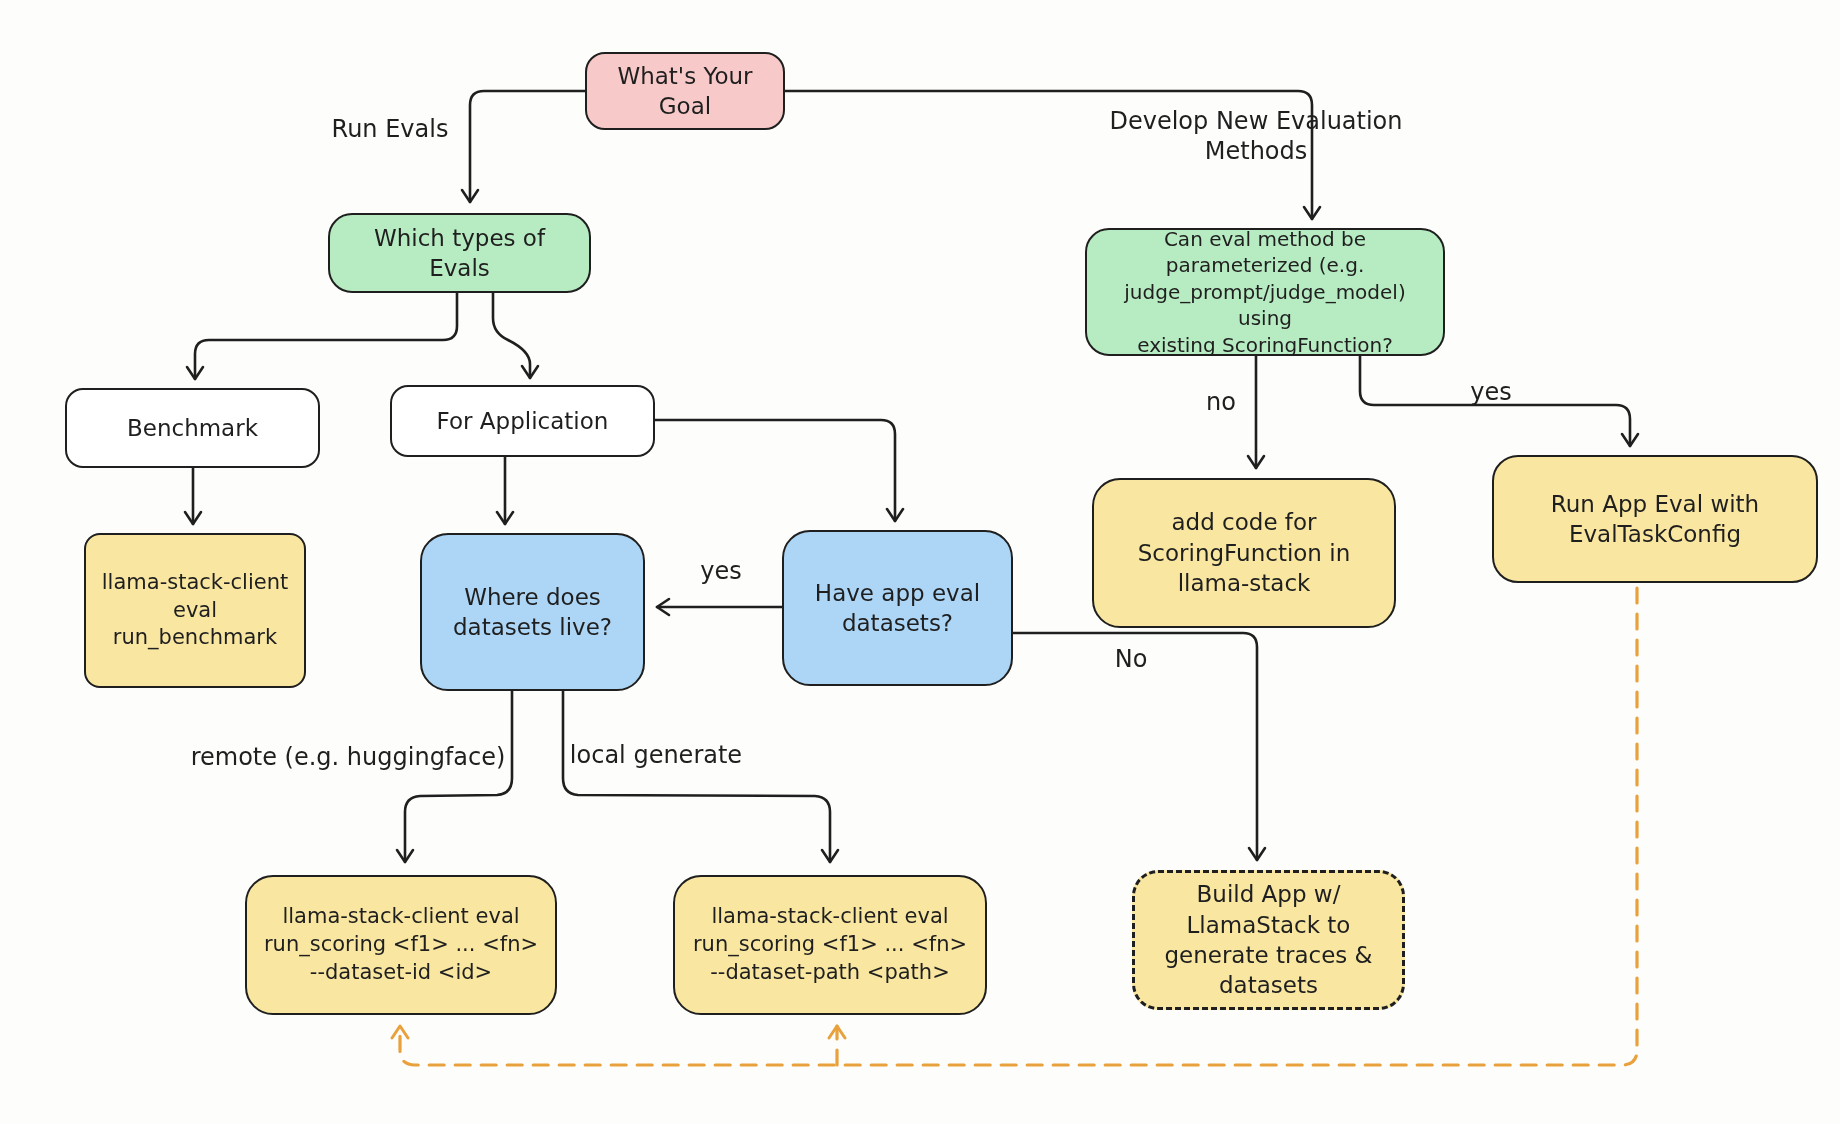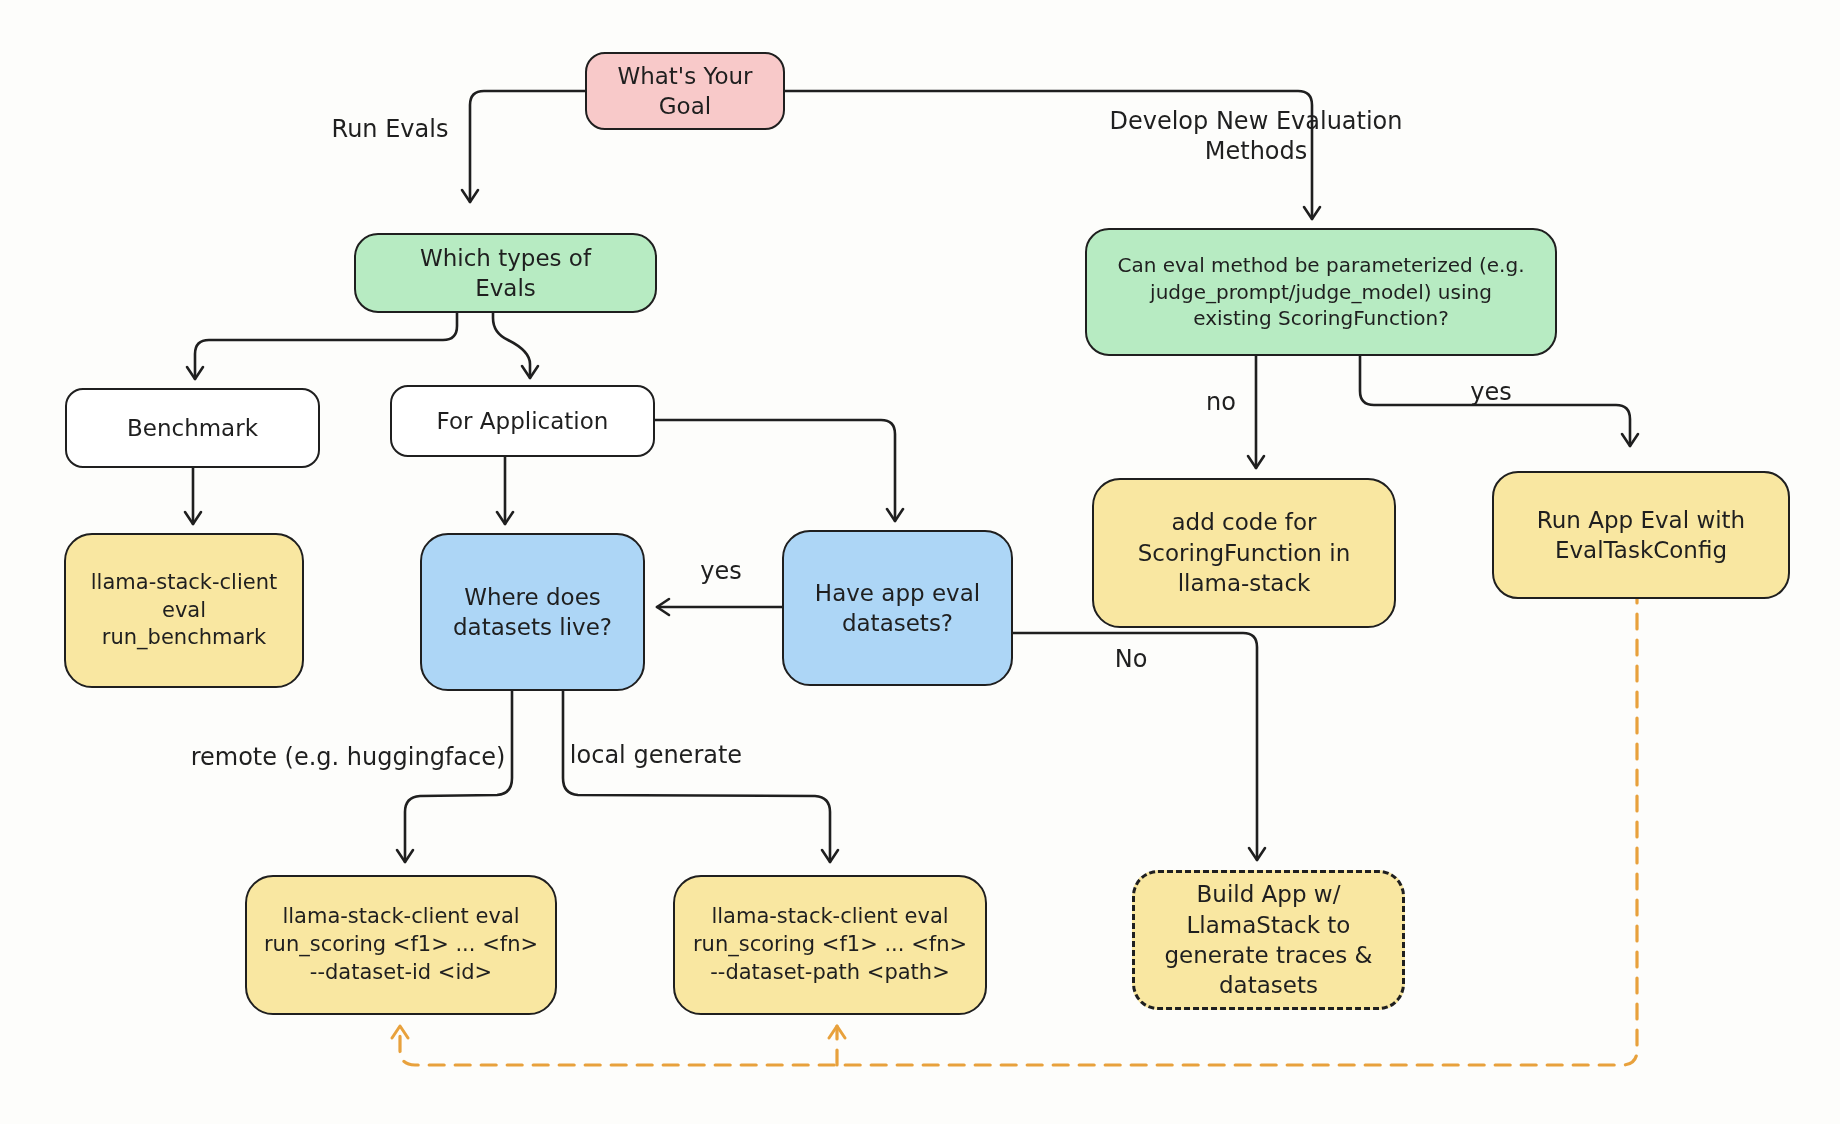--- a/index.html
+++ b/index.html
@@ -64,45 +64,45 @@
     <path class="edge" d="M 1013 633 H 1243 Q 1257 633 1257 647 V 860" marker-end="url(#arrow-black)"></path>
     <path class="edge" d="M 1256 356 V 468" marker-end="url(#arrow-black)"></path>
     <path class="edge" d="M 1360 356 V 391 Q 1360 405 1374 405 H 1616 Q 1630 405 1630 419 V 446" marker-end="url(#arrow-black)"></path>
     <path class="edge-orange" d="M 1637 588 V 1050 Q 1637 1065 1622 1065 H 415 Q 400 1065 400 1050 V 1026" marker-end="url(#arrow-orange)"></path>
     <path class="edge-orange" d="M 837 1065 V 1026" marker-end="url(#arrow-orange)"></path>
   </svg>
 
   <div class="node fill-pink" style="left:585px;top:52px;width:200px;height:78px;border-radius:20px;">What's Your
 Goal</div>
 
-  <div class="node fill-green" style="left:354px;top:213px;width:303px;height:80px;margin-top:20px;">Which types of
+  <div class="node fill-green" style="left:328px;top:213px;width:263px;height:80px;">Which types of
 Evals</div>
 
-  <div class="node fill-green size-xs" style="left:1085px;top:228px;width:472px;height:128px;">Can eval method be parameterized (e.g.
+  <div class="node fill-green size-xs" style="left:1085px;top:228px;width:360px;height:128px;">Can eval method be parameterized (e.g.
 judge_prompt/judge_model) using
 existing ScoringFunction?</div>
 
   <div class="node fill-white" style="left:65px;top:388px;width:255px;height:80px;border-radius:18px;">Benchmark</div>
 
   <div class="node fill-white" style="left:390px;top:385px;width:265px;height:72px;border-radius:18px;">For Application</div>
 
-  <div class="node fill-yellow size-sm" style="left:64px;top:533px;width:240px;height:155px;border-radius:28px;">llama-stack-client
+  <div class="node fill-yellow size-sm" style="left:84px;top:533px;width:222px;height:155px;border-radius:16px;">llama-stack-client
 eval run_benchmark</div>
 
   <div class="node fill-blue" style="left:420px;top:533px;width:225px;height:158px;border-radius:28px;">Where does
 datasets live?</div>
 
   <div class="node fill-blue" style="left:782px;top:530px;width:231px;height:156px;border-radius:28px;">Have app eval
 datasets?</div>
 
   <div class="node fill-yellow" style="left:1092px;top:478px;width:304px;height:150px;border-radius:28px;">add code for
 ScoringFunction in
 llama-stack</div>
 
-  <div class="node fill-yellow" style="left:1492px;top:455px;width:298px;height:128px;border-radius:26px;margin-top:16px;">Run App Eval with
+  <div class="node fill-yellow" style="left:1492px;top:455px;width:326px;height:128px;border-radius:26px;">Run App Eval with
 EvalTaskConfig</div>
 
   <div class="node fill-yellow size-sm" style="left:245px;top:875px;width:312px;height:140px;border-radius:28px;">llama-stack-client eval
 run_scoring &lt;f1&gt; ... &lt;fn&gt;
 --dataset-id &lt;id&gt;</div>
 
   <div class="node fill-yellow size-sm" style="left:673px;top:875px;width:314px;height:140px;border-radius:28px;">llama-stack-client eval
 run_scoring &lt;f1&gt; ... &lt;fn&gt;
 --dataset-path &lt;path&gt;</div>
 

